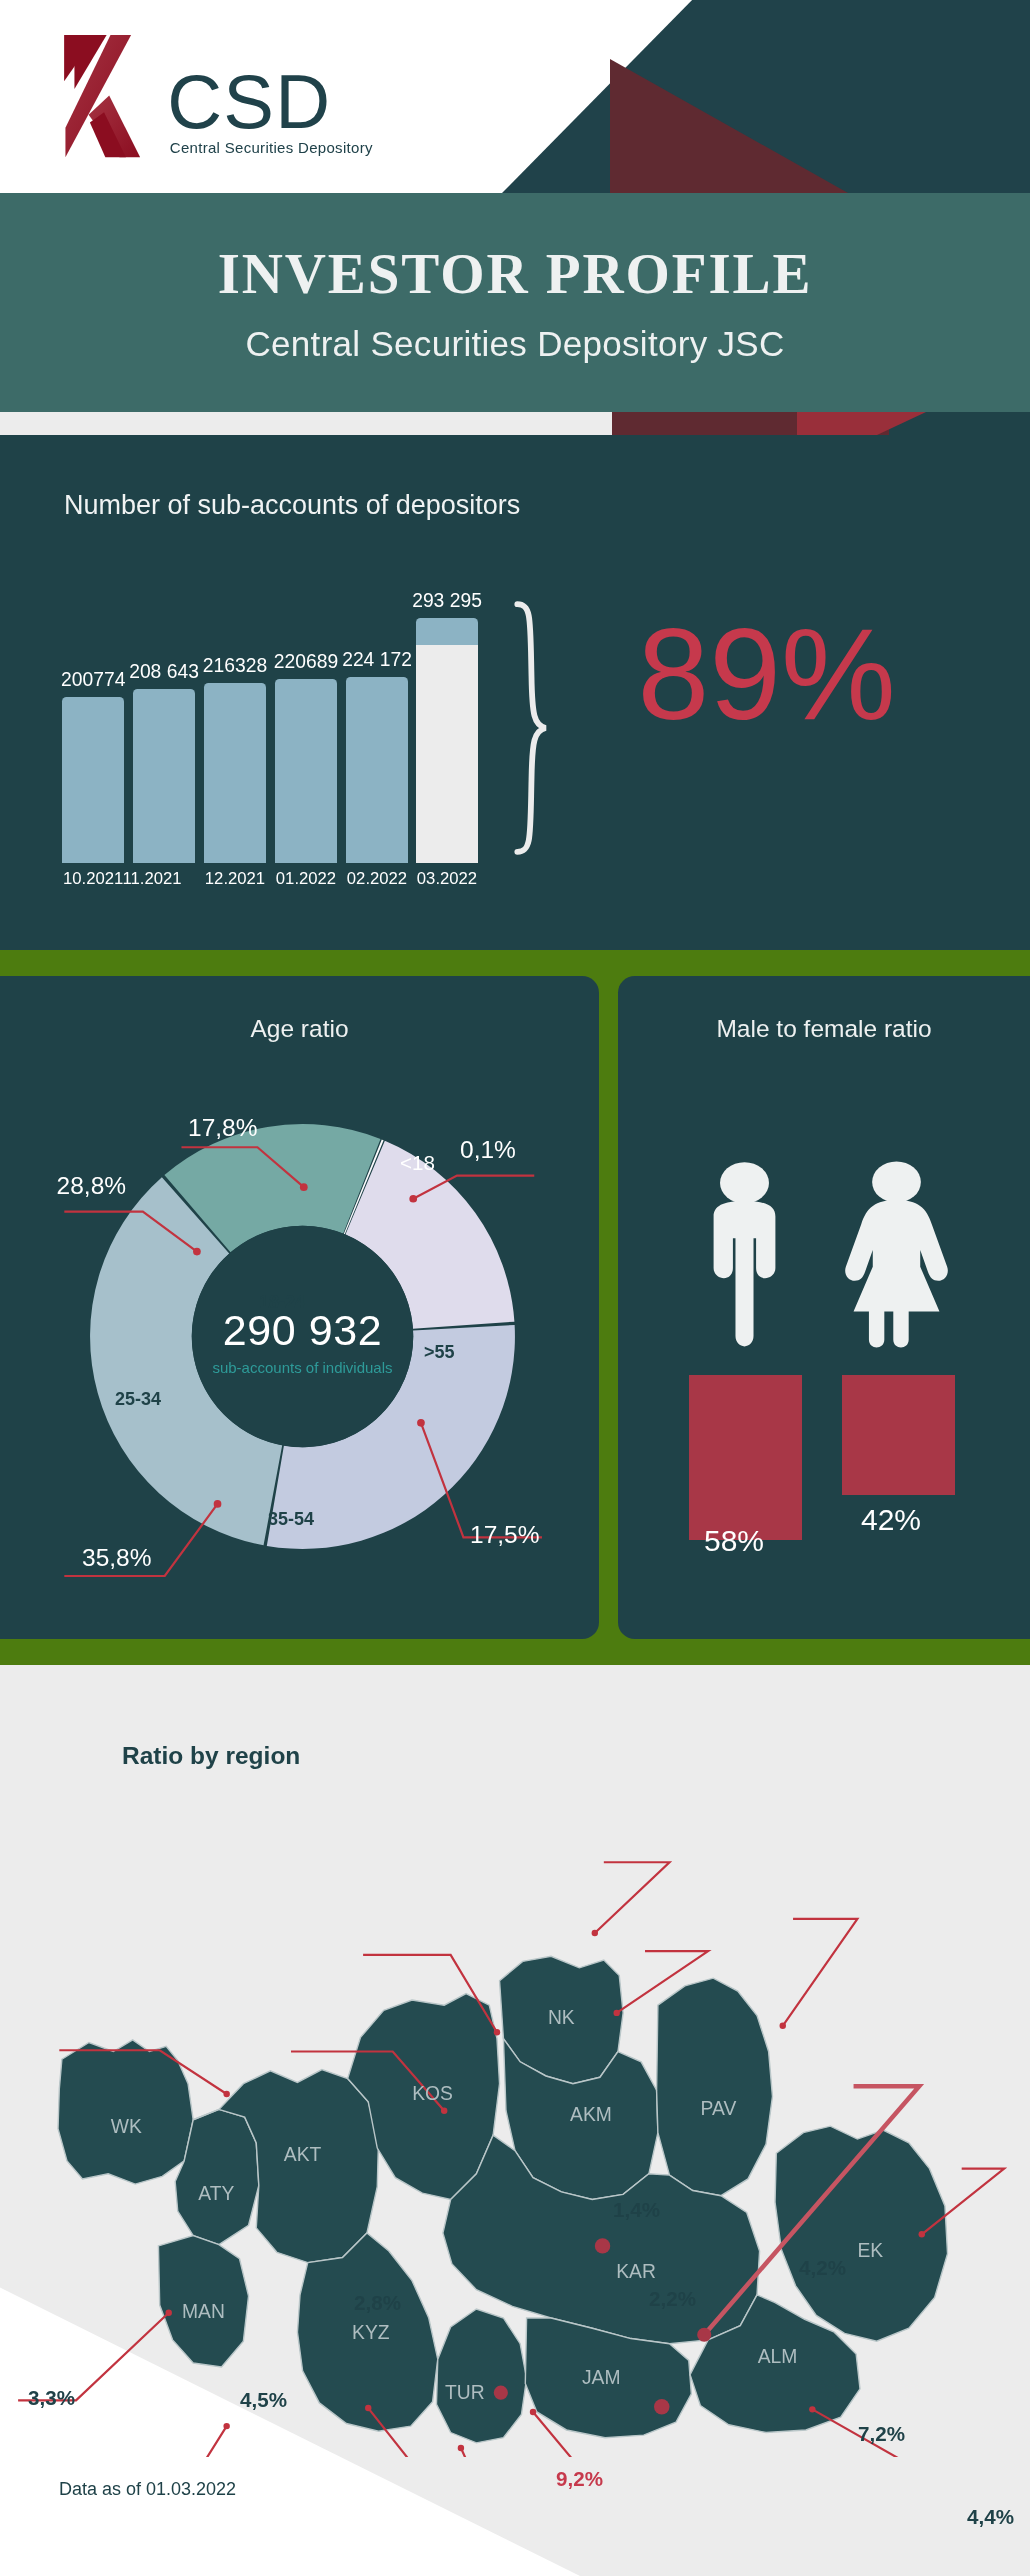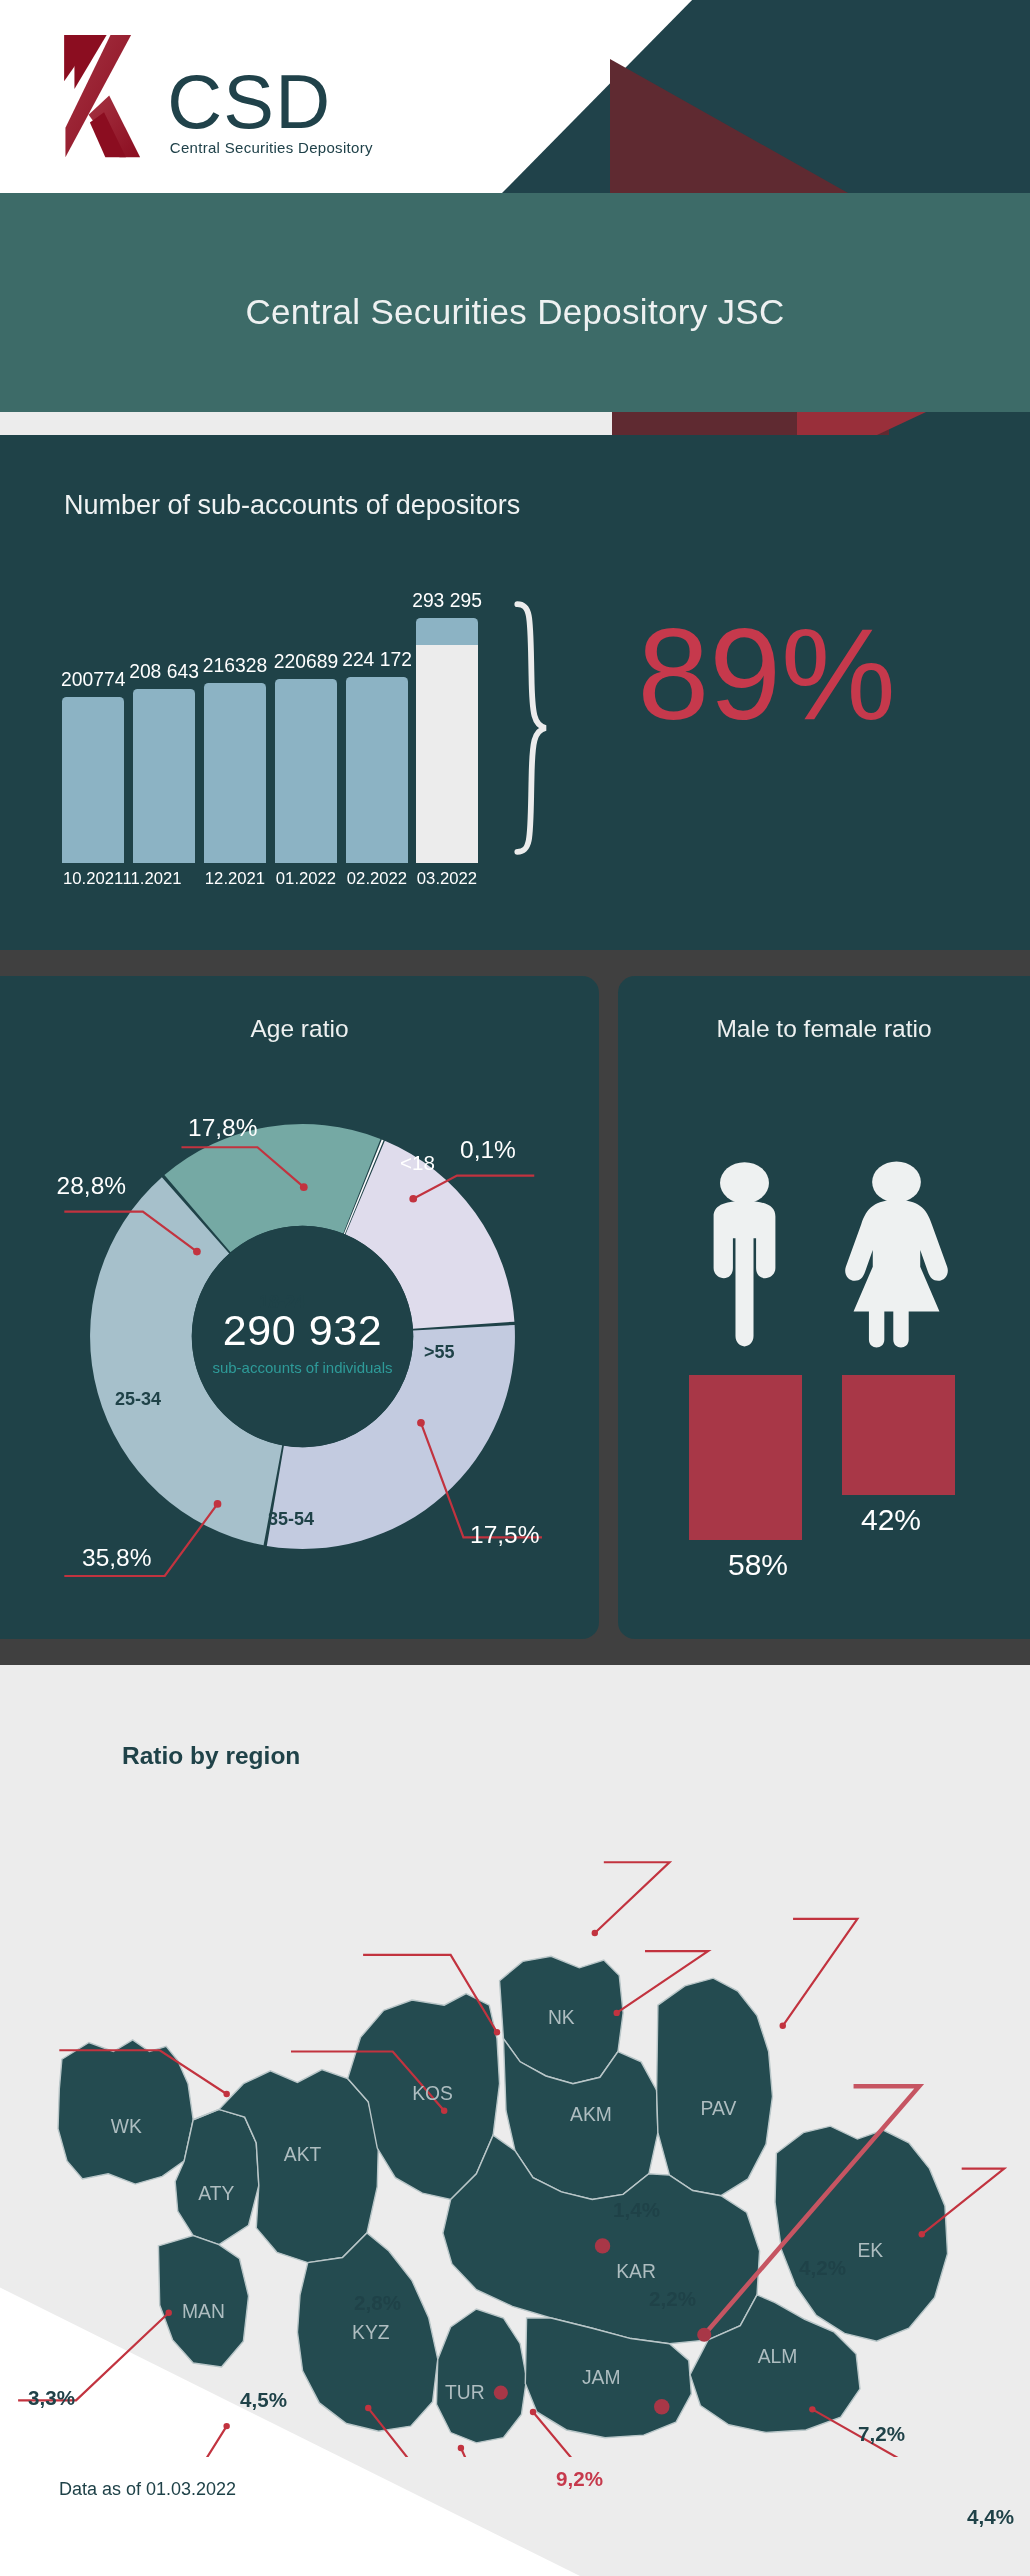--- a/index.html
+++ b/index.html
@@ -4,21 +4,21 @@
 <style>
   * { box-sizing: border-box; margin:0; padding:0; }
   html,body { width:1030px; }
   body {
     font-family: "Liberation Sans", sans-serif;
     background:#ececec;
     width:1030px;
     position:relative;
     overflow-x:hidden;
   }
-  .page { width:1030px; height:2576px; position:relative; background:#404040; }
+  .page { width:1030px; height:2576px; position:relative; background:#4d7c0f; }
 
   
   .logo-band {
     position:absolute; left:0; top:0; width:1030px; height:193px;
     background:#ffffff; overflow:hidden;
   }
   .logo-band .dark-wedge{
     position:absolute; right:0; top:0; width:528px; height:193px;
     background:#20424a;
     clip-path: polygon(100% 0, 100% 100%, 0 100%, 36% 0);
@@ -197,20 +197,21 @@
         <polygon points="48,142 70,126 104,196 72,196" fill="url(#gA)"></polygon>
       </svg>
       <div class="logo-text">
         <div class="logo-csd">CSD</div>
         <div class="logo-sub">Central Securities Depository</div>
       </div>
     </div>
   </div>
 
   <div class="title-band">
+    <div class="title-main">INVESTOR PROFILE</div>
     <div class="title-sub">Central Securities Depository JSC</div>
   </div>
 
   <div class="sep-band">
     <div class="white-strip"></div>
     <div class="red-para"></div>
     <div class="red-para2"></div>
   </div>
 
   <div class="dark1">
@@ -326,21 +327,21 @@
         <path d="M85 62 C118 62 132 74 140 100 L164 166 C168 178 160 188 150 188
                  C142 188 137 183 134 174 L122 140 L122 166 L152 236 L104 236 L104 280
                  C104 288 98 292 92 292 C86 292 80 288 80 280 L80 236 L66 236 L66 280
                  C66 288 60 292 54 292 C48 292 42 288 42 280 L42 236 L18 236 L48 166 L48 140
                  L36 174 C33 183 28 188 20 188 C10 188 2 178 6 166 L30 100 C38 74 52 62 85 62 Z" fill="#eef1f1"></path>
       </svg>
 
       <div class="gbar" style="left:71px; top:399px; width:113px; height:165px;"></div>
       <div class="gbar" style="left:224px; top:399px; width:113px; height:120px;"></div>
 
-      <div class="gpct" style="left:86px; top:572px;margin-left:24px;">58%</div>
+      <div class="gpct" style="left:86px; top:548px;">58%</div>
       <div class="gpct" style="left:243px; top:527px;">42%</div>
     </div>
   </div>
 
   <div class="map-sec">
     <div class="wedge-white"></div>
     <div class="map-title">Ratio by region</div>
 
     <svg class="mapsvg" viewBox="0 0 1600 1100">
       <g fill="#244b50" stroke="#b9c6c8" stroke-width="2.2">

